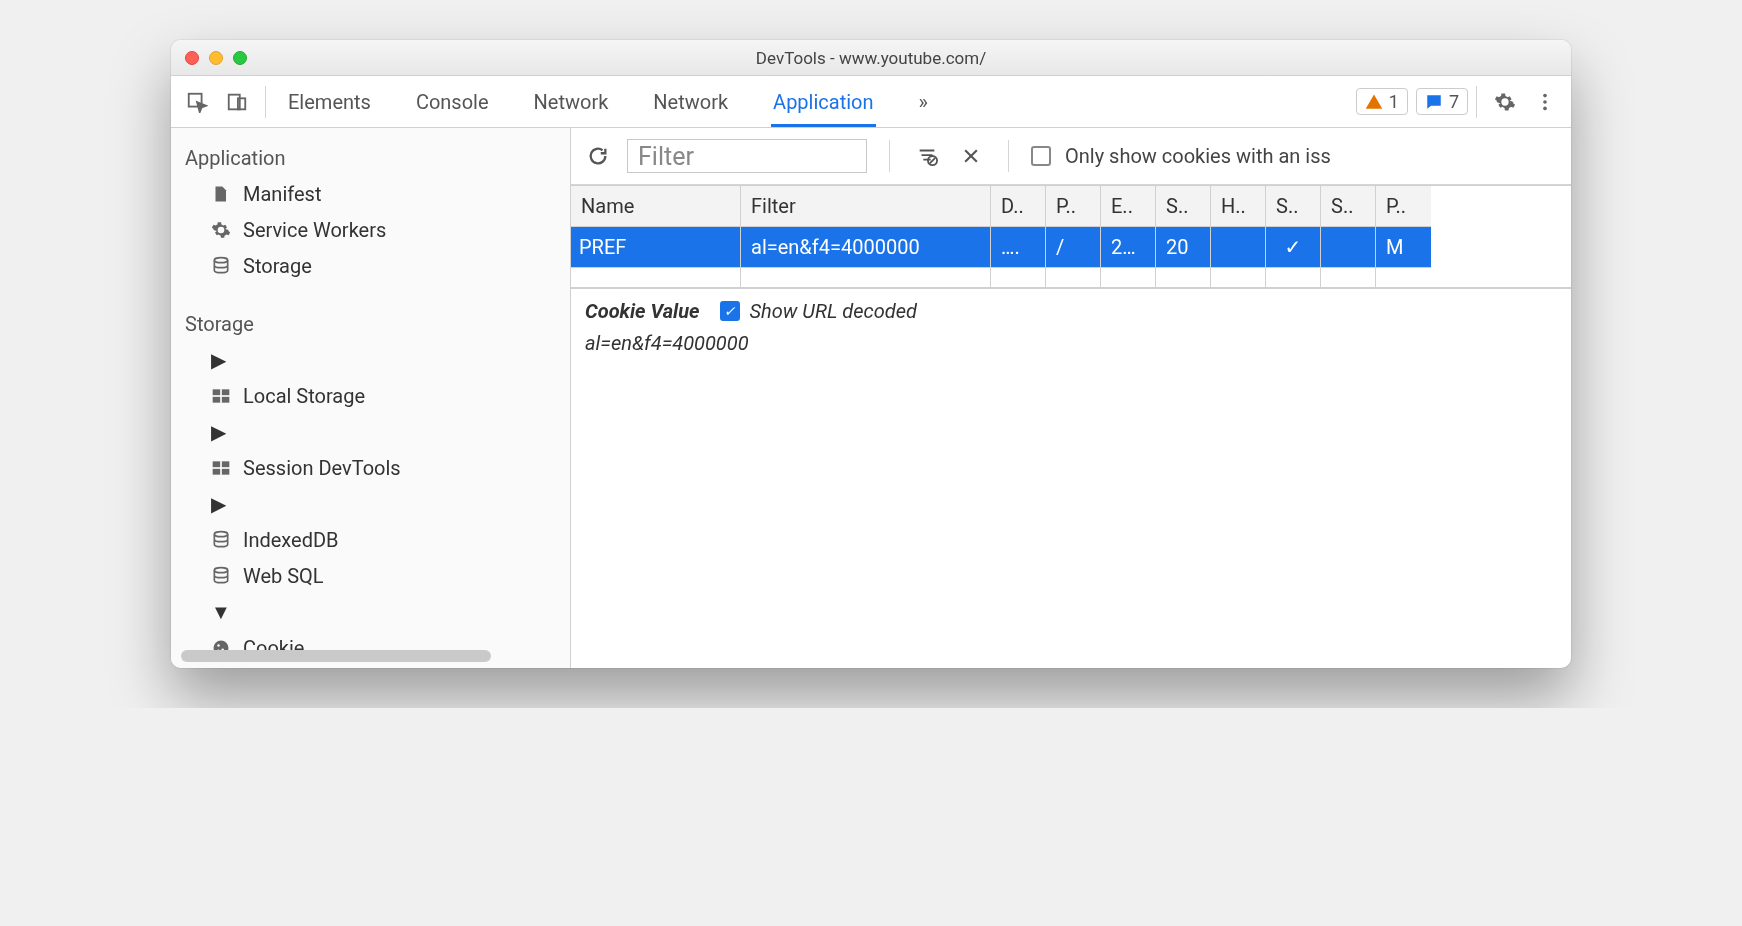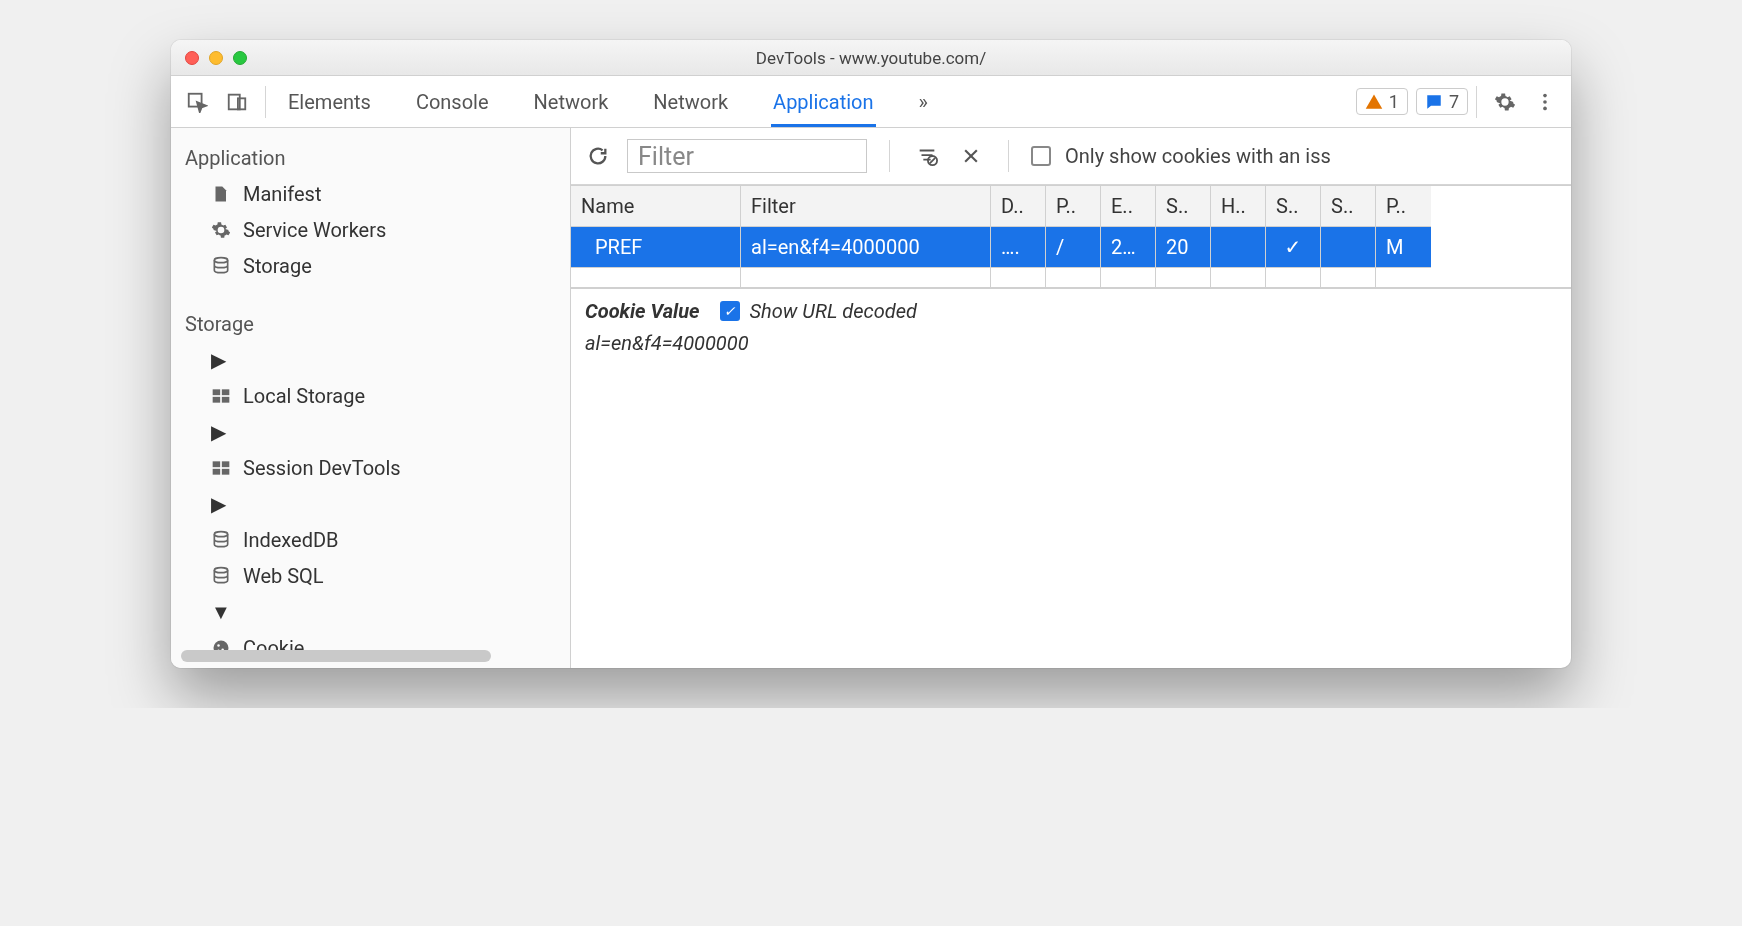--- a/index.html
+++ b/index.html
@@ -335,21 +335,21 @@
           <div class="tcell th c-s">D..</div>
           <div class="tcell th c-s">P..</div>
           <div class="tcell th c-s">E..</div>
           <div class="tcell th c-s">S..</div>
           <div class="tcell th c-s">H..</div>
           <div class="tcell th c-s">S..</div>
           <div class="tcell th c-s">S..</div>
           <div class="tcell th c-p">P..</div>
         </div>
         <div class="trow sel">
-          <div class="tcell c-name" style="padding-left:24px">PREF</div>
+          <div class="tcell c-name" style="padding-left:8px">PREF</div>
           <div class="tcell c-val">al=en&amp;f4=4000000</div>
           <div class="tcell c-s">….</div>
           <div class="tcell c-s">/</div>
           <div class="tcell c-s">2…</div>
           <div class="tcell c-s">20</div>
           <div class="tcell c-s"></div>
           <div class="tcell c-s" style="text-align:center">✓</div>
           <div class="tcell c-s"></div>
           <div class="tcell c-p">M</div>
         </div>

